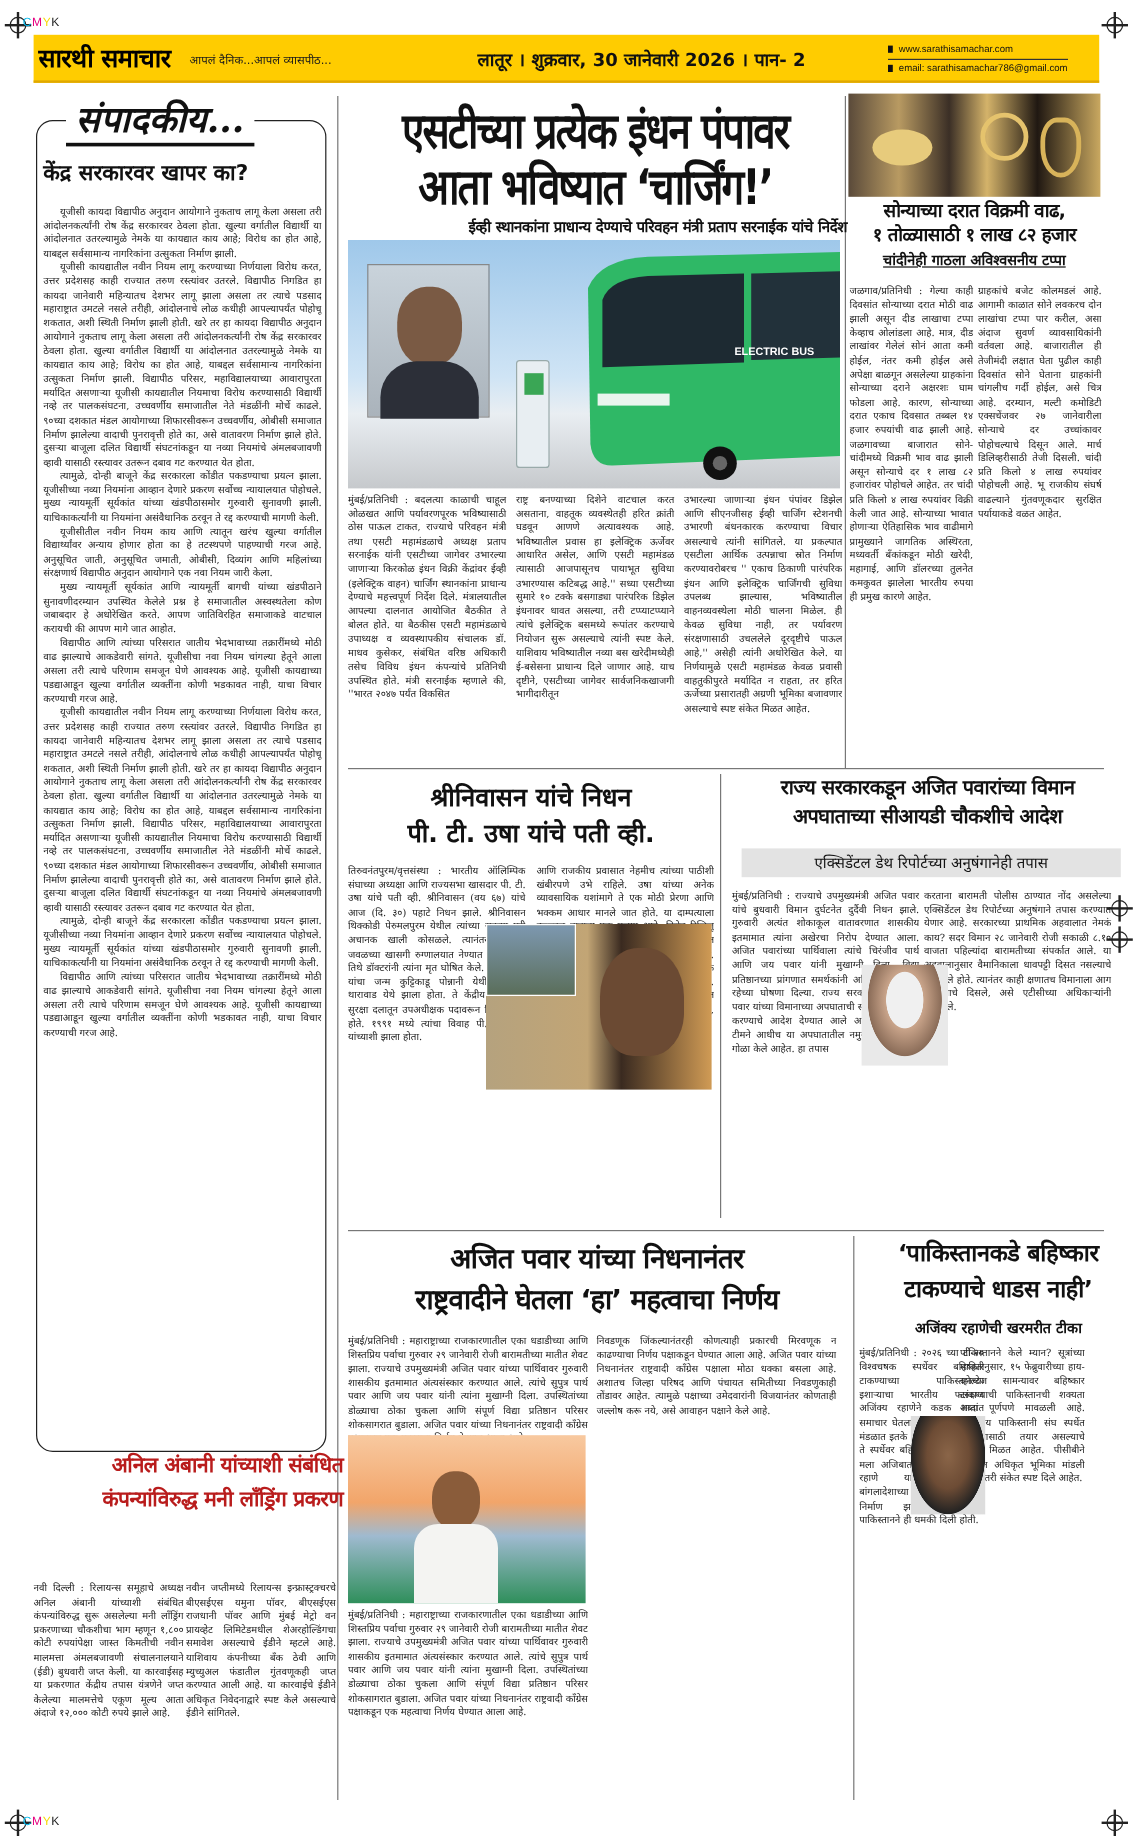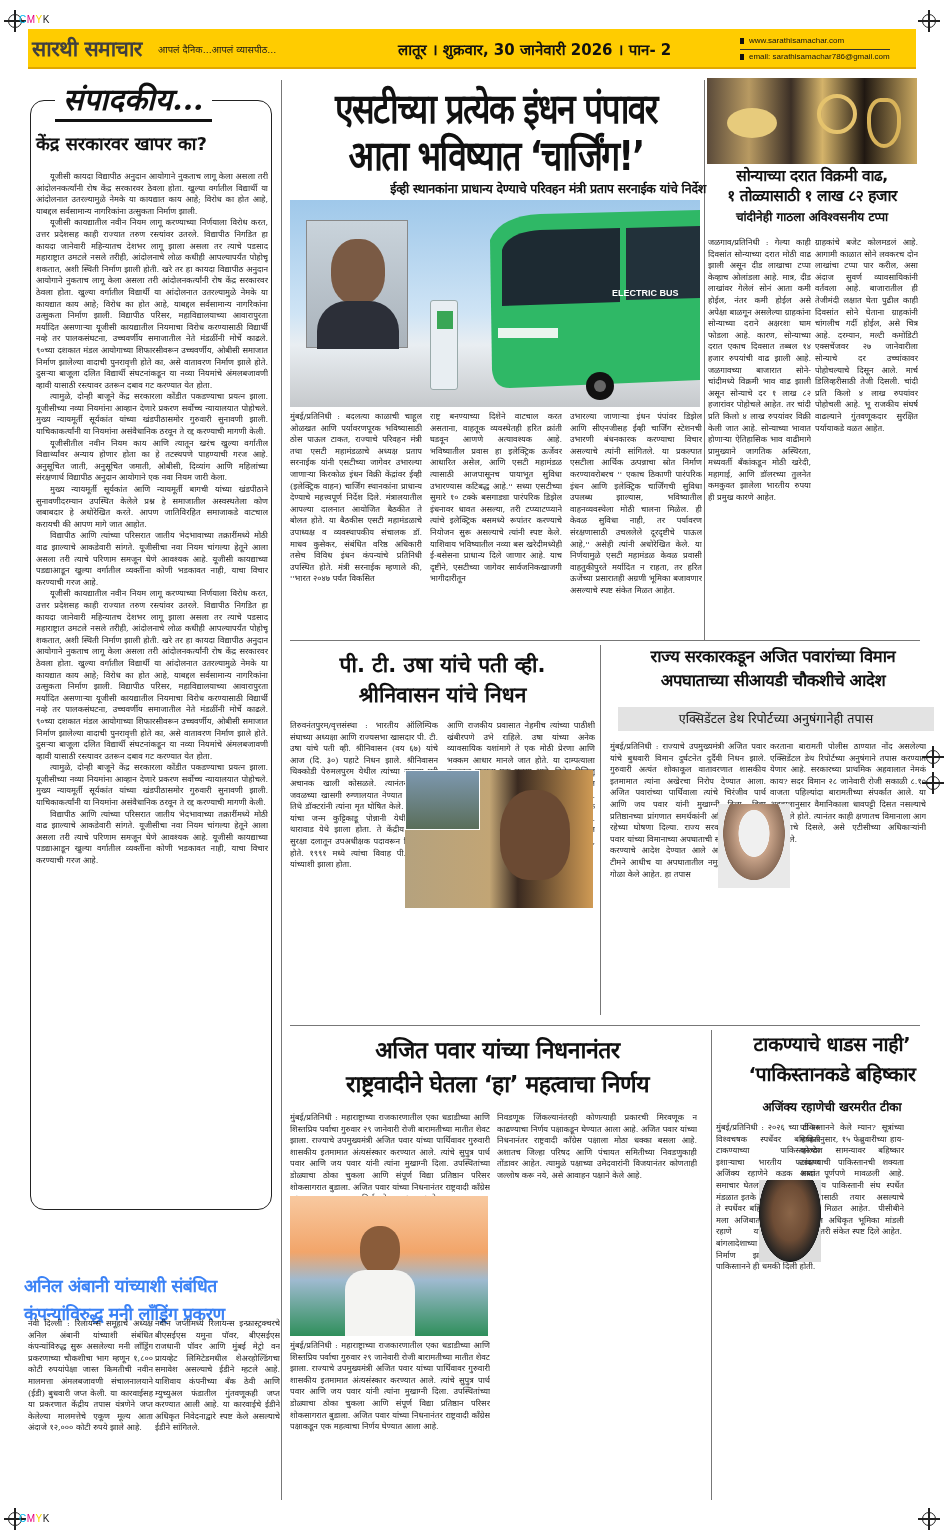--- a/index.html
+++ b/index.html
@@ -9,21 +9,21 @@
   
   .reg { position: absolute; width: 22px; height: 22px; }
   .reg::before { content: ""; position: absolute; left: 4px; top: 4px; width: 12px; height: 12px; border: 1.5px solid #222; border-radius: 50%; }
   .reg::after { content: ""; position: absolute; left: 10px; top: 0; width: 1.5px; height: 22px; background: #222; }
   .reg .h { position: absolute; left: 0; top: 10px; width: 22px; height: 1.5px; background: #222; }
   .cmyk { position: absolute; font-size: 10px; font-family: "Liberation Sans", sans-serif; letter-spacing: 0.5px; }
   .cmyk .c { color: #00b7eb; } .cmyk .m { color: #e6007e; } .cmyk .y { color: #f6d800; } .cmyk .k { color: #222; }
 
   
   .masthead { position: absolute; left: 28px; top: 29px; width: 888px; height: 40px; background: #ffcc00; border-bottom: 2px solid #e0a800; }
-  .brand { position: absolute; left: 4px; top: 5px; font-family: "DejaVu Sans", sans-serif; font-weight: bold; font-size: 21px; color: #404040; letter-spacing: -0.5px; }
+  .brand { position: absolute; left: 4px; top: 5px; font-family: "DejaVu Sans", sans-serif; font-weight: bold; font-size: 21px; color: #000000; letter-spacing: -0.5px; }
   .tagline { position: absolute; left: 130px; top: 14px; font-size: 9.5px; color: #1a1a1a; }
   .dateline { position: absolute; left: 370px; top: 10px; font-size: 15px; font-weight: bold; color: #111; }
   .contact { position: absolute; left: 712px; top: 5px; font-size: 8px; color: #111; line-height: 14px; font-family: "Liberation Sans", sans-serif; }
   .contact div { display: flex; align-items: center; }
   .contact .sq { display: inline-block; width: 4px; height: 6px; background: #111; margin-right: 5px; }
   .contact .sep { border-bottom: 1px solid #333; padding-bottom: 1px; }
 
   
   .editorial-box { position: absolute; left: 30px; top: 100px; width: 242px; height: 1110px; border: 1.5px solid #222; border-radius: 14px; }
   .editorial-badge { position: absolute; left: 55px; top: 78px; background: #fff; padding: 0 8px; font-family: "DejaVu Serif", serif; font-style: italic; font-weight: bold; font-size: 30px; color: #111; border-bottom: 3px solid #111; }
@@ -38,21 +38,21 @@
 
   
   .lead-headline { position: absolute; left: 290px; top: 86px; width: 412px; text-align: center; font-family: "DejaVu Sans", sans-serif; font-weight: bold; font-size: 41px; line-height: 47px; color: #111; letter-spacing: -2px; transform: scaleX(0.82); transform-origin: center top; }
   .lead-deck { position: absolute; left: 286px; top: 180px; width: 420px; text-align: right; font-size: 12.5px; font-weight: bold; color: #111; letter-spacing: -0.3px; }
   .lead-photo { position: absolute; left: 290px; top: 200px; width: 410px; height: 207px; overflow: hidden; background: linear-gradient(180deg, #9fc8ea 0%, #cfe4f5 55%, #e9eef2 70%, #c6c9cc 100%); }
   .col3 { position: absolute; top: 411px; width: 132px; height: 218px; overflow: hidden; }
 
   
   .gold-photo { position: absolute; left: 707px; top: 78px; width: 210px; height: 86px; overflow: hidden; background: linear-gradient(90deg, #5a4a3a 0%, #b89a62 20%, #3b2f26 40%, #d4b36a 55%, #201812 75%, #c9a860 100%); }
   .gold-head { position: absolute; left: 706px; top: 166px; width: 212px; text-align: center; font-weight: bold; font-size: 15.5px; line-height: 20px; color: #111; letter-spacing: -0.5px; }
-  .gold-deck { position: absolute; left: 706px; top: 208px; width: 212px; text-align: center; font-weight: bold; font-size: 12px; color: #111; }
+  .gold-deck { position: absolute; left: 706px; top: 208px; width: 212px; text-align: center; font-weight: bold; font-size: 12px; color: #111; text-decoration: underline; }
   .gold-col { position: absolute; top: 237px; width: 103px; height: 390px; overflow: hidden; }
 
   
   .usha-head { position: absolute; left: 290px; top: 650px; width: 305px; text-align: center; font-size: 21px; line-height: 30px; color: #111; font-family: "DejaVu Sans", sans-serif; }
   .usha-col { position: absolute; top: 720px; width: 148px; overflow: hidden; }
   .usha-photo { position: absolute; left: 405px; top: 770px; width: 188px; height: 138px; background: linear-gradient(90deg, #b5a27e 0%, #c2a575 45%, #3a2a20 60%, #d09b55 100%); overflow: hidden; }
   .usha-inset { position: absolute; left: 0; top: 0; width: 75px; height: 60px; background: linear-gradient(180deg, #7d98b0 0%, #5a6e5a 100%); border: 1px solid #fff; }
   .usha-face { position: absolute; left: 95px; top: 20px; width: 70px; height: 90px; border-radius: 45% 45% 40% 40%; background: #6b4a33; }
 
   
@@ -66,21 +66,21 @@
   .ncp-col { position: absolute; top: 1112px; width: 200px; overflow: hidden; }
   .ncp-photo { position: absolute; left: 290px; top: 1196px; width: 198px; height: 140px; overflow: hidden; background: linear-gradient(180deg, #f8c9a0 0%, #f2a56a 40%, #9fbad0 60%, #2f8f5b 100%); }
 
   
   .pak-head { position: absolute; left: 722px; top: 1030px; width: 220px; text-align: center; font-size: 19.5px; line-height: 30px; color: #111; font-family: "DejaVu Sans", sans-serif; letter-spacing: -0.3px; }
   .pak-deck { position: absolute; left: 722px; top: 1098px; width: 220px; text-align: center; font-weight: bold; font-size: 12px; color: #111; }
   .pak-col { position: absolute; top: 1122px; width: 104px; overflow: hidden; }
   .pak-photo { position: absolute; left: 759px; top: 1180px; width: 62px; height: 82px; background: radial-gradient(ellipse at 50% 40%, #8a6548 0%, #6d4c35 40%, #222 70%, #ddd 71%); }
 
   
-  .ambani-head { position: absolute; left: 24px; top: 1272px; width: 262px; text-align: left; font-weight: bold; font-size: 17.5px; line-height: 28px; color: #3b82f6; letter-spacing: -0.4px; }
+  .ambani-head { position: absolute; left: 24px; top: 1208px; width: 262px; text-align: right; font-weight: bold; font-size: 17.5px; line-height: 28px; color: #b91c1c; letter-spacing: -0.4px; }
   .ambani-col { position: absolute; top: 1318px; width: 125px; overflow: hidden; }
 
   
   svg { display: block; }
 </style>
 </head>
 <body>
 
 <div class="reg" style="left:4px;top:10px;">
     <span class="h"></span>
@@ -189,22 +189,22 @@
     <div>सोन्याच्या दरात विक्रमी वाढ,</div>
     <div>१ तोळ्यासाठी १ लाख ८२ हजार</div>
   </h2>
   <div class="gold-deck">चांदीनेही गाठला अविश्वसनीय टप्पा</div>
   <div class="gold-col body-text" style="left:708px;">जळगाव/प्रतिनिधी : गेल्या काही दिवसांत सोन्याच्या दरात मोठी वाढ झाली असून दीड लाखाचा टप्पा केव्हाच ओलांडला आहे. मात्र, दीड लाखांवर गेलेलं सोनं आता कमी होईल, नंतर कमी होईल असे अपेक्षा बाळगून असलेल्या ग्राहकांना सोन्याच्या दराने अक्षरशः घाम फोडला आहे. कारण, सोन्याच्या दरात एकाच दिवसात तब्बल १४ हजार रुपयांची वाढ झाली आहे. जळगावच्या बाजारात सोने-चांदीमध्ये विक्रमी भाव वाढ झाली असून सोन्याचे दर १ लाख ८२ हजारांवर पोहोचले आहेत. तर चांदी प्रति किलो ४ लाख रुपयांवर विक्री केली जात आहे. सोन्याच्या भावात होणाऱ्या ऐतिहासिक भाव वाढीमागे प्रामुख्याने जागतिक अस्थिरता, मध्यवर्ती बँकांकडून मोठी खरेदी, महागाई, आणि डॉलरच्या तुलनेत कमकुवत झालेला भारतीय रुपया ही प्रमुख कारणे आहेत.</div>
   <div class="gold-col body-text" style="left:815px;">ग्राहकांचे बजेट कोलमडलं आहे. आगामी काळात सोने लवकरच दोन लाखांचा टप्पा पार करील, असा अंदाज सुवर्ण व्यावसायिकांनी वर्तवला आहे. बाजारातील ही तेजीमंदी लक्षात घेता पुढील काही दिवसांत सोने घेताना ग्राहकांनी चांगलीच गर्दी होईल, असे चित्र आहे. दरम्यान, मल्टी कमोडिटी एक्सचेंजवर २७ जानेवारीला सोन्याचे दर उच्चांकावर पोहोचल्याचे दिसून आले. मार्च डिलिव्हरीसाठी तेजी दिसली. चांदी प्रति किलो ४ लाख रुपयांवर पोहोचली आहे. भू राजकीय संघर्ष वाढल्याने गुंतवणूकदार सुरक्षित पर्यायाकडे वळत आहेत.</div>
 </article>
 
 <article>
   <h2 class="usha-head">
+    <div>श्रीनिवासन यांचे निधन</div>
     <div>पी. टी. उषा यांचे पती व्ही.</div>
-    <div>श्रीनिवासन यांचे निधन</div>
   </h2>
   <div class="usha-col body-text" style="left:290px;height:298px;">तिरुवनंतपुरम/वृत्तसंस्था : भारतीय ऑलिम्पिक संघाच्या अध्यक्षा आणि राज्यसभा खासदार पी. टी. उषा यांचे पती व्ही. श्रीनिवासन (वय ६७) यांचे आज (दि. ३०) पहाटे निधन झाले. श्रीनिवासन थिक्कोडी पेरुमलपुरम येथील त्यांच्या राहत्या घरी अचानक खाली कोसळले. त्यानंतर तातडीने जवळच्या खासगी रुग्णालयात नेण्यात आले, मात्र तिथे डॉक्टरांनी त्यांना मृत घोषित केले. श्रीनिवासन यांचा जन्म कुट्टिकाडू पोन्नानी येथील वेंगाली थारावाड येथे झाला होता. ते केंद्रीय औद्योगिक सुरक्षा दलातून उपअधीक्षक पदावरून निवृत्त झाले होते. १९९१ मध्ये त्यांचा विवाह पी. टी. उषा यांच्याशी झाला होता.</div>
   <div class="usha-col body-text" style="left:447px;height:300px;">आणि राजकीय प्रवासात नेहमीच त्यांच्या पाठीशी खंबीरपणे उभे राहिले. उषा यांच्या अनेक व्यावसायिक यशांमागे ते एक मोठी प्रेरणा आणि भक्कम आधार मानले जात होते. या दाम्पत्याला उज्ज्वल नावाचा एक मुलगा आहे. किरेन रिजिजू यांचे ट्विट या दुःखद घटनेनंतर शोक व्यक्त करत मंत्री किरेन रिजिजू यांनी एक्सवर पोस्ट केली आहे. ''राज्यसभा खासदार आणि भारतीय ऑलिम्पिक संघाच्या अध्यक्षा पी. टी. उषा यांचे पती व्ही. श्रीनिवासन यांच्या निधनाचे वृत्त समजून अत्यंत दुःख झाले. या कठीण काळात त्यांना शक्ती मिळो, हीच प्रार्थना.''</div>
   <div class="usha-photo">
     <div class="usha-inset"></div>
     <div class="usha-face"></div>
   </div>
 </article>
 
 <article>
@@ -227,22 +227,22 @@
   <div class="ncp-photo">
     <div style="position:absolute;left:70px;top:30px;width:40px;height:48px;border-radius:45%;background:#8a5c3a;"></div>
     <div style="position:absolute;left:55px;top:74px;width:70px;height:66px;background:#f4f4f2;border-radius:20px 20px 0 0;"></div>
   </div>
   <div class="ncp-col body-text" style="left:290px;top:1340px;height:160px;">मुंबई/प्रतिनिधी : महाराष्ट्राच्या राजकारणातील एका धडाडीच्या आणि शिस्तप्रिय पर्वाचा गुरुवार २९ जानेवारी रोजी बारामतीच्या मातीत शेवट झाला. राज्याचे उपमुख्यमंत्री अजित पवार यांच्या पार्थिवावर गुरुवारी शासकीय इतमामात अंत्यसंस्कार करण्यात आले. त्यांचे सुपुत्र पार्थ पवार आणि जय पवार यांनी त्यांना मुखाग्नी दिला. उपस्थितांच्या डोळ्याचा ठोका चुकला आणि संपूर्ण विद्या प्रतिष्ठान परिसर शोकसागरात बुडाला. अजित पवार यांच्या निधनानंतर राष्ट्रवादी काँग्रेस पक्षाकडून एक महत्वाचा निर्णय घेण्यात आला आहे.</div>
   <div class="ncp-col body-text" style="left:497px;height:388px;">निवडणूक जिंकल्यानंतरही कोणत्याही प्रकारची मिरवणूक न काढण्याचा निर्णय पक्षाकडून घेण्यात आला आहे. अजित पवार यांच्या निधनानंतर राष्ट्रवादी काँग्रेस पक्षाला मोठा धक्का बसला आहे. अशातच जिल्हा परिषद आणि पंचायत समितीच्या निवडणुकाही तोंडावर आहेत. त्यामुळे पक्षाच्या उमेदवारांनी विजयानंतर कोणताही जल्लोष करू नये, असे आवाहन पक्षाने केले आहे.</div>
 </article>
 
 <article>
   <h2 class="pak-head">
+    <div>‘पाकिस्तानकडे बहिष्कार</div>
     <div>टाकण्याचे धाडस नाही’</div>
-    <div>‘पाकिस्तानकडे बहिष्कार</div>
   </h2>
   <div class="pak-deck">अजिंक्य रहाणेची खरमरीत टीका</div>
   <div class="pak-col body-text" style="left:716px;height:376px;">मुंबई/प्रतिनिधी : २०२६ च्या टी-२० विश्वचषक स्पर्धेवर बहिष्कार टाकण्याच्या पाकिस्तानच्या इशाऱ्याचा भारतीय फलंदाज अजिंक्य रहाणेने कडक शब्दांत समाचार घेतला. पाकिस्तान क्रिकेट मंडळात इतके धाडस नाही, त्यामुळे, ते स्पर्धेवर बहिष्कार टाकतील असे मला अजिबात वाटत नाही, असे रहाणे यावेळी म्हणाला. बांगलादेशाच्या सहभागावरून निर्माण झालेल्या वादानंतर पाकिस्तानने ही धमकी दिली होती.</div>
   <div class="pak-col body-text" style="left:800px;height:376px;">पाकिस्तानने केले म्यान? सूत्रांच्या माहितीनुसार, १५ फेब्रुवारीच्या हाय-व्होल्टेज सामन्यावर बहिष्कार टाकण्याची पाकिस्तानची शक्यता आता पूर्णपणे मावळली आहे. याशिवाय पाकिस्तानी संघ स्पर्धेत खेळण्यासाठी तयार असल्याचे संकेत मिळत आहेत. पीसीबीने याबाबत अधिकृत भूमिका मांडली नसली तरी संकेत स्पष्ट दिले आहेत.</div>
   <div class="pak-photo"></div>
 </article>
 
 <article>
   <h2 class="ambani-head">
     <div>अनिल अंबानी यांच्याशी संबंधित</div>

